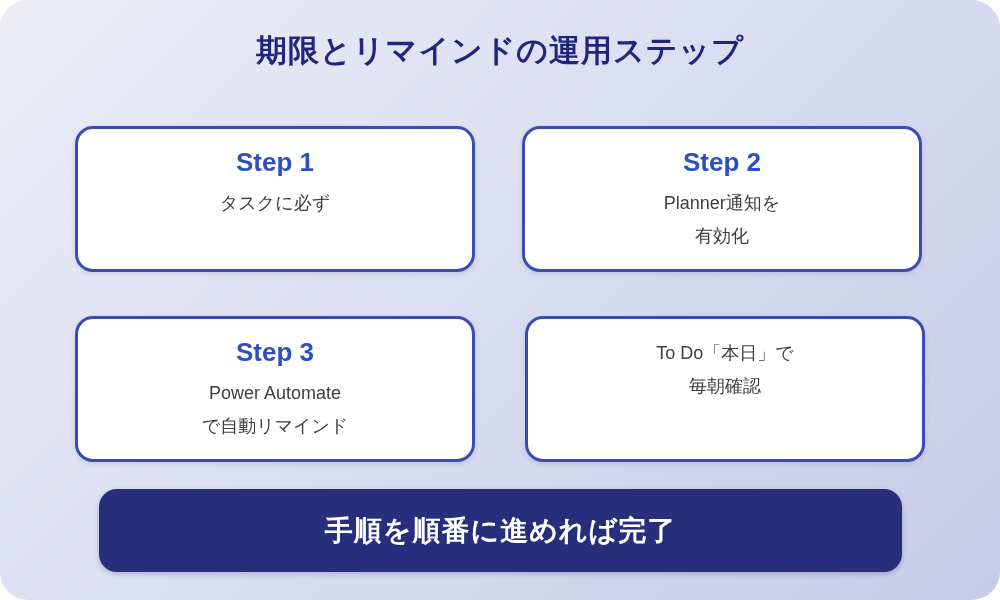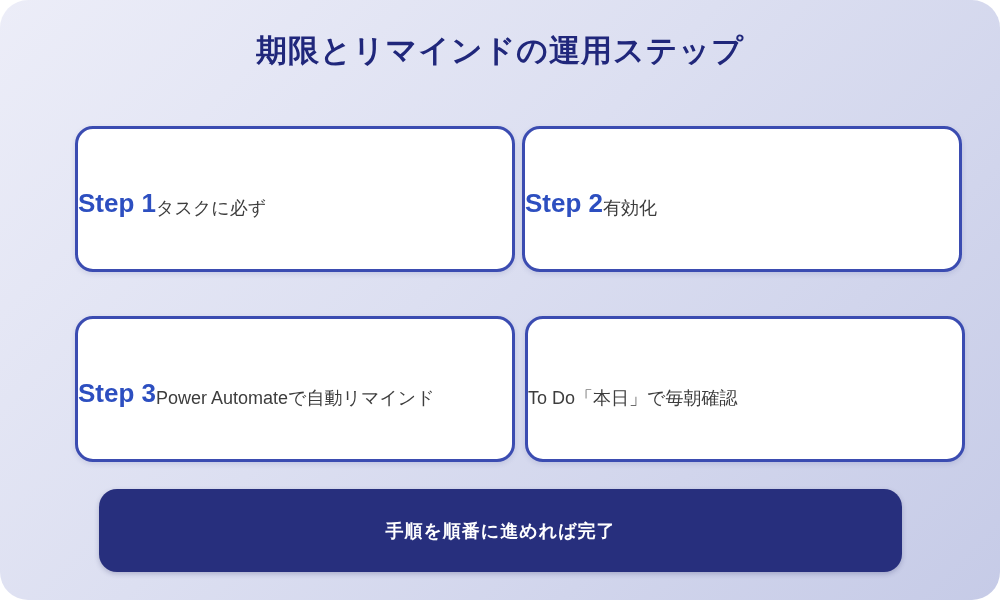--- a/index.html
+++ b/index.html
@@ -22,27 +22,28 @@
     left: 0;
     width: 100%;
     text-align: center;
     font-size: 31px;
     font-weight: bold;
     color: #20277b;
     letter-spacing: 1px;
   }
   .step-card {
     position: absolute;
-    width: 440px;
+    width: 400px;
     height: 146px;
     box-sizing: border-box;
     background: #ffffff;
     border: 3px solid #3b4cb1;
     border-radius: 18px;
     display: flex;
+    flex-direction: column;
     align-items: center;
     justify-content: flex-start;
     padding-top: 18px;
     box-shadow: 0 2px 5px rgba(60, 70, 140, 0.15);
   }
   .card-1 { left: 75px;  top: 126px; }
   .card-2 { left: 522px; top: 126px; }
   .card-3 { left: 75px;  top: 316px; }
   .card-4 { left: 525px; top: 316px; }
   .step-label {
@@ -66,39 +67,40 @@
     box-sizing: border-box;
     background: #272f7d;
     border-radius: 18px;
     display: flex;
     align-items: center;
     justify-content: center;
     box-shadow: 0 2px 5px rgba(40, 45, 100, 0.25);
   }
   .footer-label {
     color: #ffffff;
-    font-size: 18px;
+    font-size: 28px;
     font-weight: bold;
     letter-spacing: 1px;
   }
 </style>
 </head>
 <body>
 
 <div class="canvas">
 
   <div class="page-title">期限とリマインドの運用ステップ</div>
 
   <div class="step-card card-1">
     <div class="step-label">Step 1</div>
     <div class="step-line">タスクに必ず</div>
   </div>
 
   <div class="step-card card-2">
     <div class="step-label">Step 2</div>
+    <div class="step-line">Planner通知を</div>
     <div class="step-line">有効化</div>
   </div>
 
   <div class="step-card card-3">
     <div class="step-label">Step 3</div>
     <div class="step-line">Power Automate</div>
     <div class="step-line">で自動リマインド</div>
   </div>
 
   <div class="step-card card-4">

